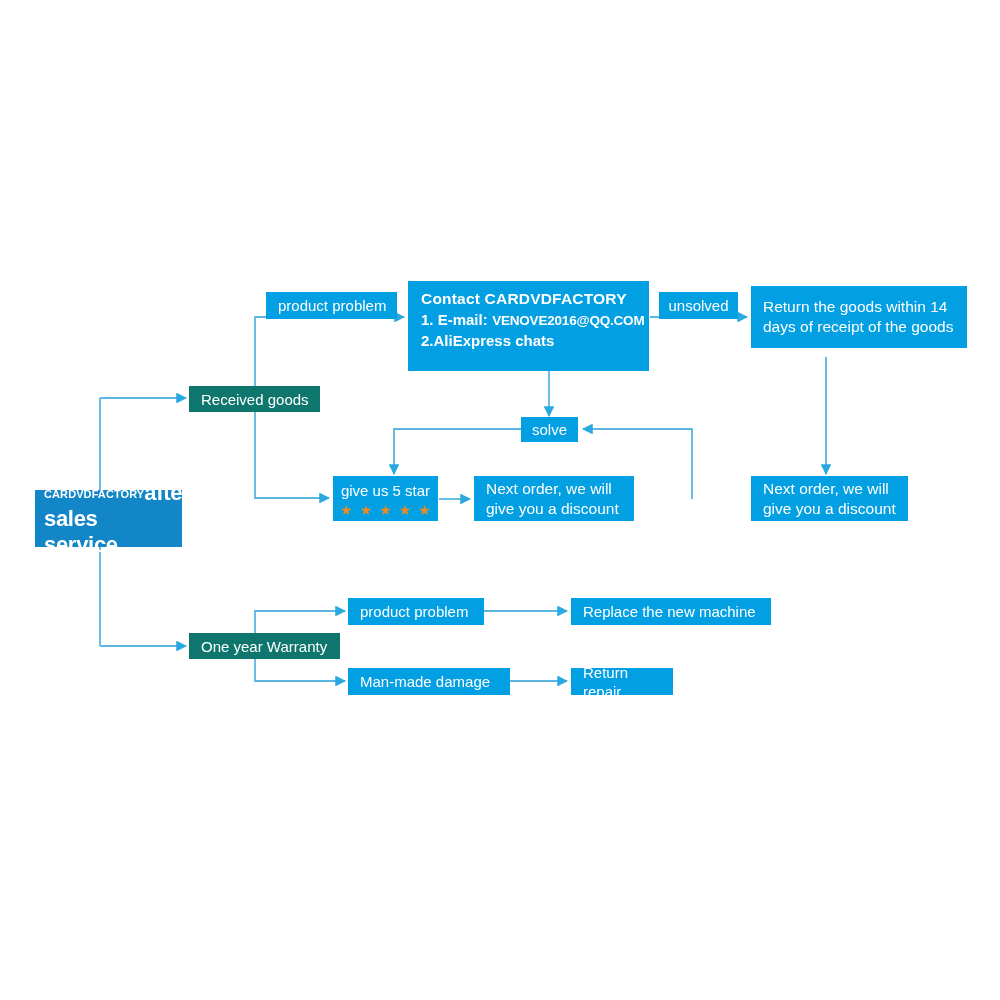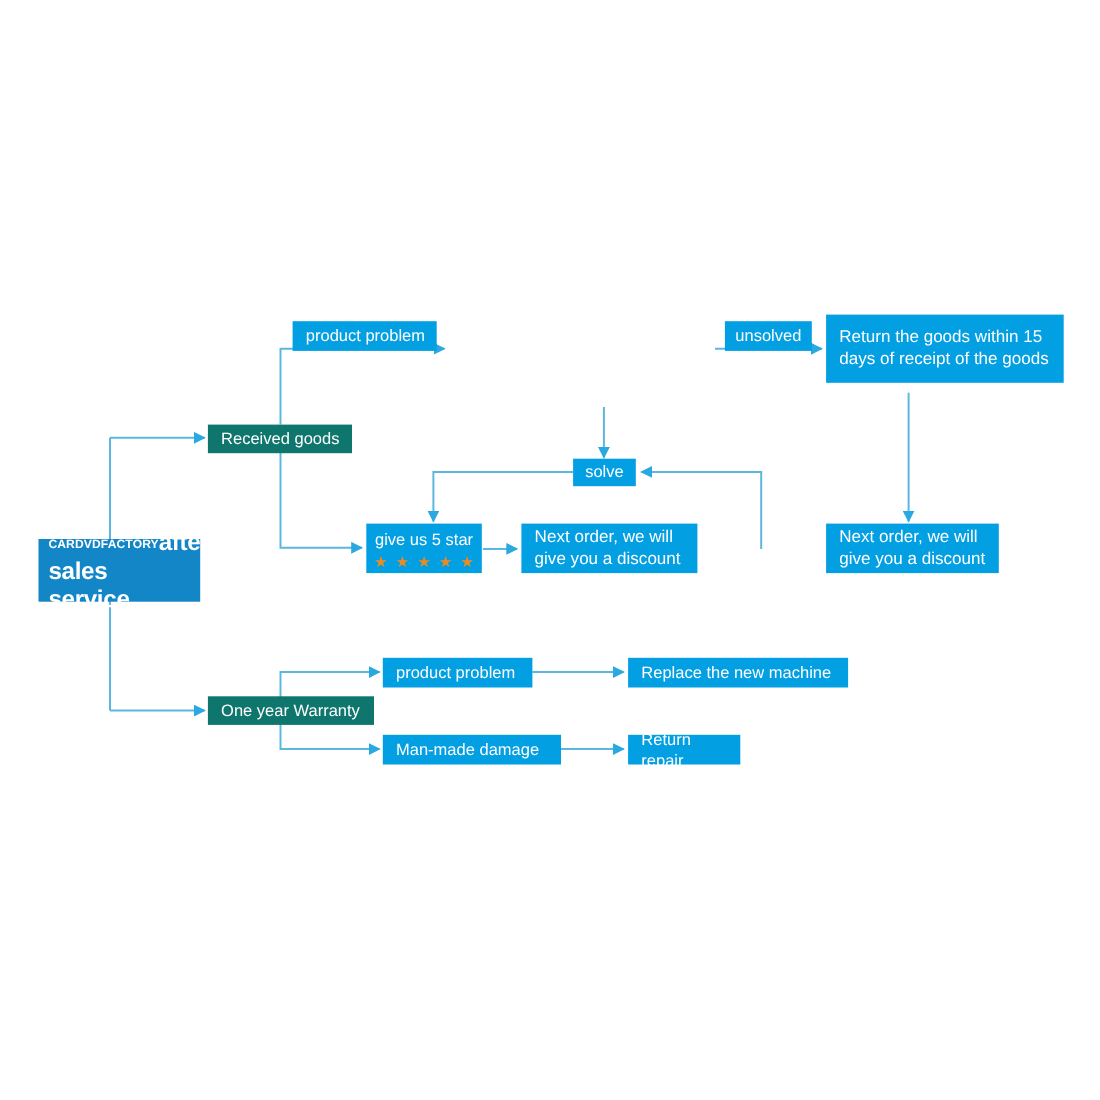--- a/index.html
+++ b/index.html
@@ -122,27 +122,35 @@
   </div>
 
   <div class="node orange pad-l t15" style="left:189px; top:386px; width:131px; height:26px;">
     <span>Received goods</span>
   </div>
 
   <div class="node blue pad-l t15" style="left:266px; top:292px; width:131px; height:27px;">
     <span>product problem</span>
   </div>
 
+  <div class="node blue" style="left:408px; top:281px; width:241px; height:90px; padding-left:13px; justify-content:flex-start; padding-top:9px;">
+    <div class="contact-line contact-head">Contact CARDVDFACTORY</div>
+    <div class="contact-line" style="margin-top:3px;">
+      <span class="contact-sub">1. E-mail:</span>
+      <span class="contact-mail">VENOVE2016@QQ.COM</span>
+    </div>
+    <div class="contact-line contact-sub" style="margin-top:3px;">2.AliExpress chats</div>
+  </div>
 
   <div class="node blue center-txt t15" style="left:659px; top:292px; width:79px; height:27px;">
     <span>unsolved</span>
   </div>
 
   <div class="node blue pad-l t16" style="left:751px; top:286px; width:216px; height:62px;">
-    <span>Return the goods within 15 days of receipt of the goods</span>
+    <span>Return the goods within 14 days of receipt of the goods</span>
   </div>
 
   <div class="node blue center-txt t15" style="left:521px; top:417px; width:57px; height:25px;">
     <span>solve</span>
   </div>
 
   <div class="node blue center-txt" style="left:333px; top:476px; width:105px; height:45px; justify-content:flex-start; padding-top:5px;">
     <span class="t15">give us 5 star</span>
     <span class="stars">
       <span class="star">★</span>

